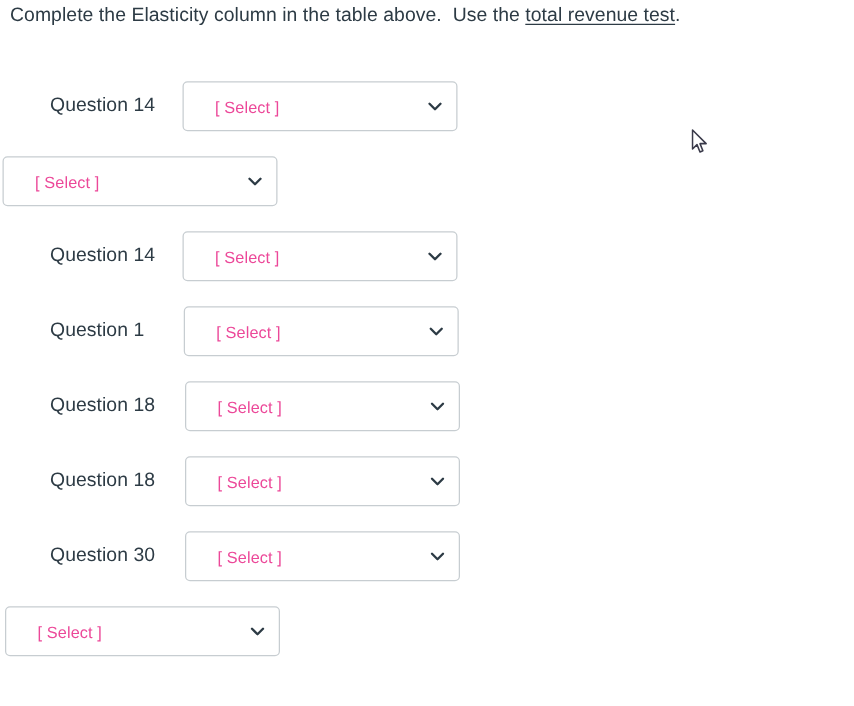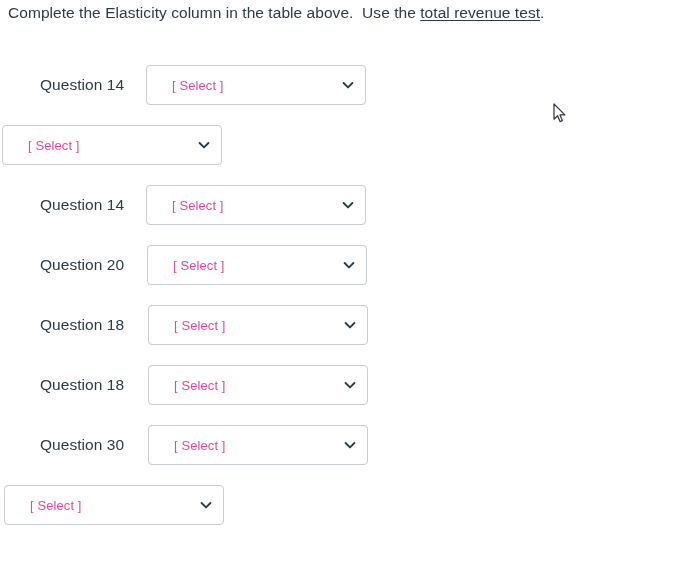--- a/index.html
+++ b/index.html
@@ -162,21 +162,21 @@
         <span class="q-select-text">[ Select ]</span>
         <span class="chevron">
           <svg viewBox="0 0 12 12" width="12" height="12" aria-hidden="true">
             <path d="M1.6 4.0 L6 8.4 L10.4 4.0" fill="none" stroke="#2d3b45" stroke-width="1.9" stroke-linecap="round" stroke-linejoin="round"></path>
           </svg>
         </span>
       </div>
     </div>
 
     <div class="q-row" data-row="3">
-      <div class="q-label">Question 20</div>
+      <div class="q-label">Question 1</div>
       <div class="q-select-wrap">
         <span class="q-select-text">[ Select ]</span>
         <span class="chevron">
           <svg viewBox="0 0 12 12" width="12" height="12" aria-hidden="true">
             <path d="M1.6 4.0 L6 8.4 L10.4 4.0" fill="none" stroke="#2d3b45" stroke-width="1.9" stroke-linecap="round" stroke-linejoin="round"></path>
           </svg>
         </span>
       </div>
     </div>
 

